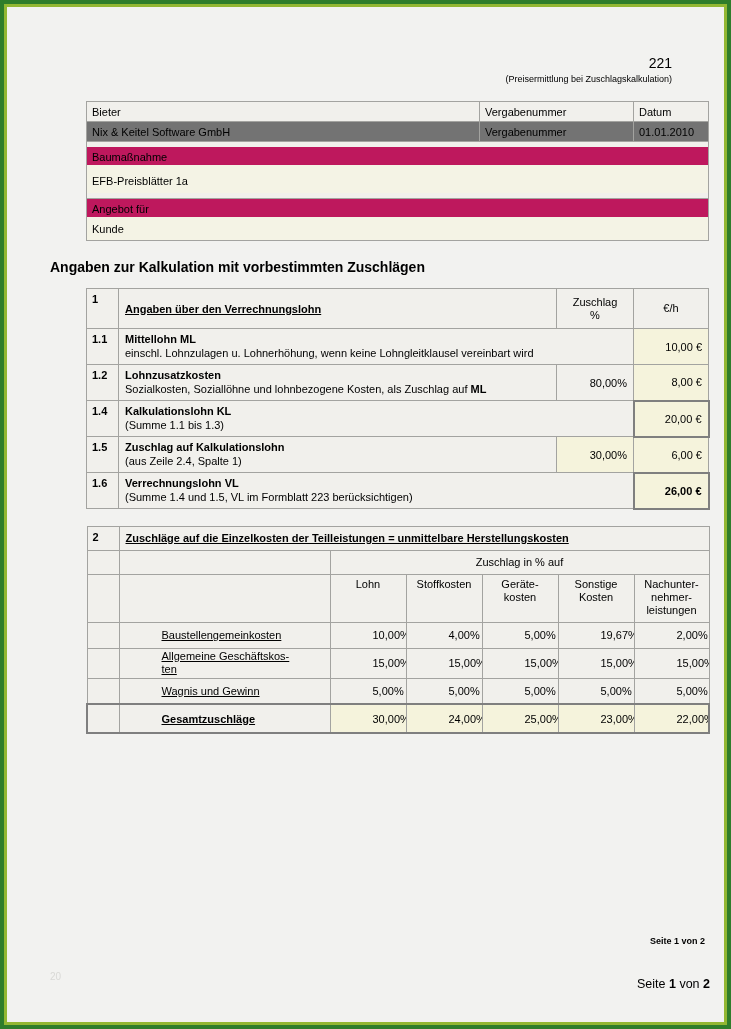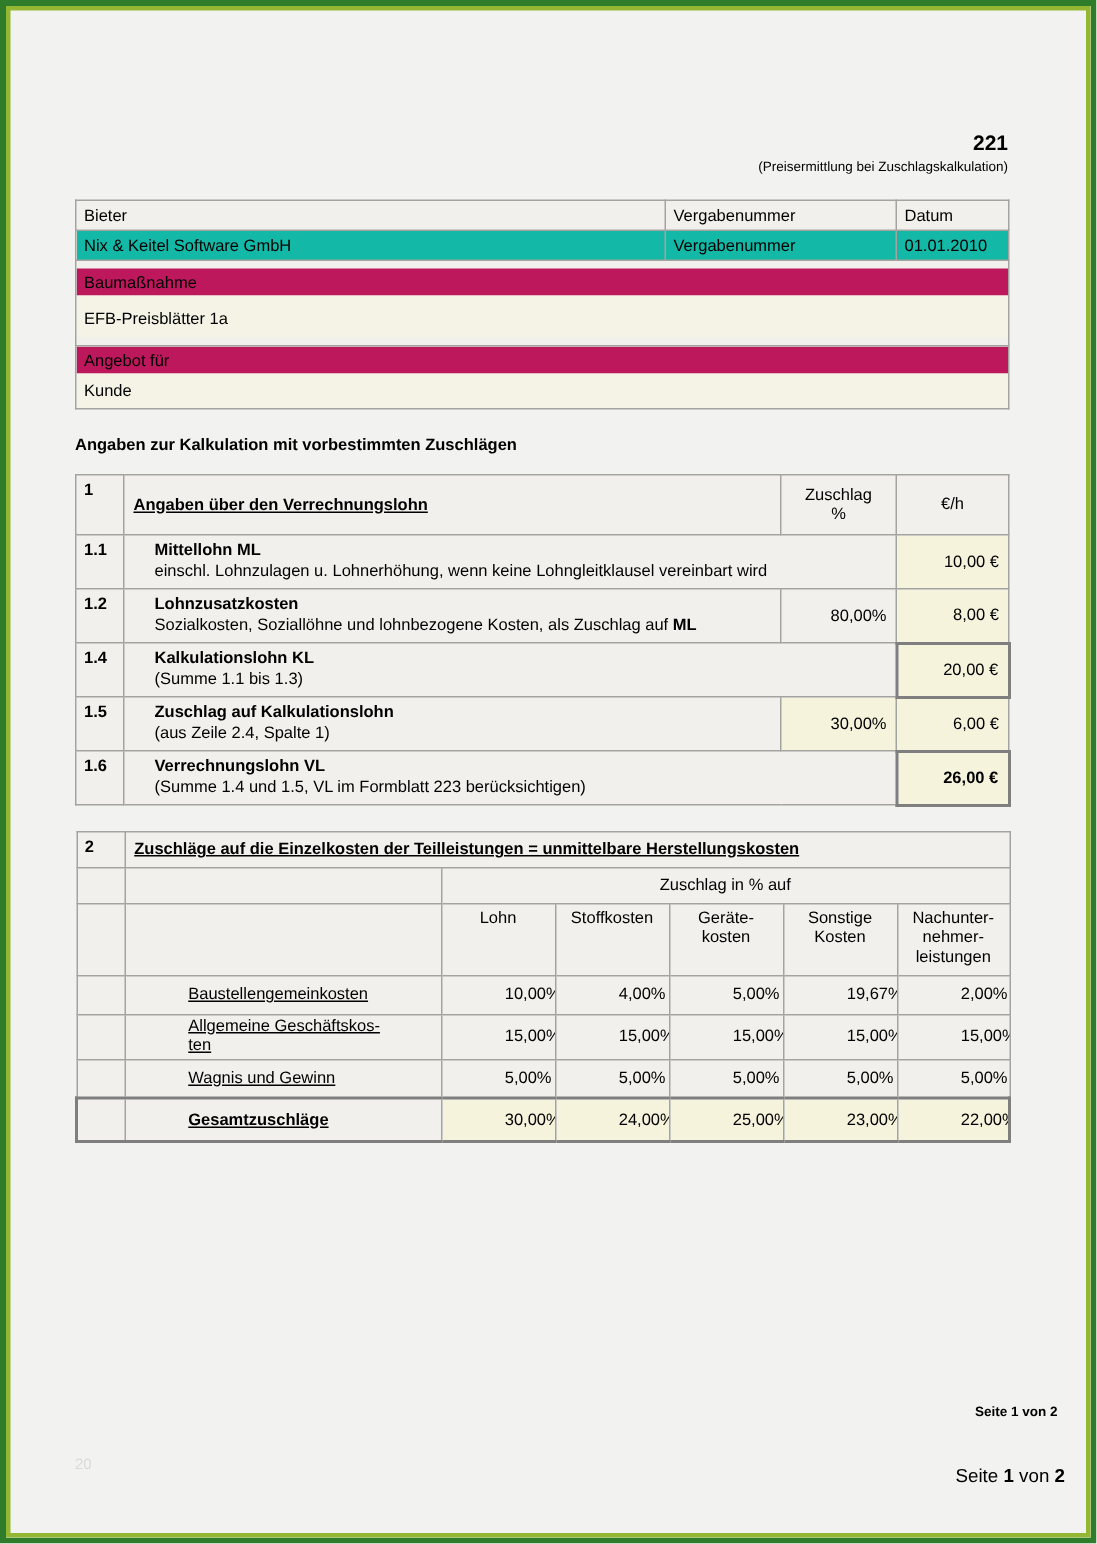--- a/index.html
+++ b/index.html
@@ -5,46 +5,46 @@
   html,body{margin:0;padding:0;background:#fff;}
   *{box-sizing:border-box;}
   body{font-family:"Liberation Sans", sans-serif; color:#000;}
 
   .page{width:731px;height:1029px;border:4px solid #2f7d2b;}
   .inner{width:100%;height:100%;border:3px solid #93b733;background:#f2f2f0;position:relative;overflow:hidden;}
 
   .content{position:absolute;left:43px;top:0;width:622px;}
 
   .header-meta{padding-top:48px;text-align:right;}
-  .form-number{font-size:14px;font-weight:bold;line-height:16px;margin-top:32px;}
+  .form-number{font-size:14px;font-weight:normal;line-height:16px;}
   .form-subtitle{font-size:9px;line-height:12px;margin-top:2px;}
 
   table{border-collapse:collapse;table-layout:fixed;width:622px;}
   td{border:1px solid #a3a3a0;font-size:11px;vertical-align:middle;padding:0 5px;overflow:hidden;}
-  .head-table, .calc-table{border:1px solid #82827e;}
+  .head-table, .calc-table{border:1px solid #82827e;margin-left:36px;}
   .head-table{margin-top:16px;}
 
   .head-table td{height:20px;background:#f1f0ec;}
-  .head-table .val-cell{background:#14b8a6;}
+  .head-table .val-cell{background:#737373;}
   .bigcell{padding:0;}
   .bigcell .cell-label{background:#be185d;padding:4px 5px 2px;font-size:11px;}
   .bigcell .cell-value{background:#f4f3e5;padding:10px 5px 6px;font-size:11px;}
   .bigcell2 .cell-value{padding:6px 5px 5px;}
   .datum-val{text-align:left;}
 
-  .section-title{margin-top:18px;font-size:11px;font-weight:bold;}
+  .section-title{margin-top:18px;font-size:14px;font-weight:bold;}
 
   .calc-table{margin-top:13px;}
   .calc-table td{background:#f1f0ec;}
   .num{font-weight:bold;vertical-align:top;padding-top:4px;}
   .t1-head td{height:40px;}
   .t1-title{font-weight:bold;}
   .t1-colhead{text-align:center;white-space:pre-line;line-height:13px;}
   .t1-row td{height:36px;}
-  .desc{padding:3px 20px;}
+  .desc{padding:3px 6px;}
   .row-title{font-weight:bold;line-height:13.5px;}
   .row-desc{line-height:13.5px;}
   .b{font-weight:bold;}
   .pct,.val{text-align:right;padding-right:6px;}
   .cream{background:#f5f3dc !important;}
   .thick{border:2px solid #7f7f7f;}
   .boldval{font-weight:bold;}
 
   .table2{margin-top:16px;}
   .t2-headrow td{height:24px;}

